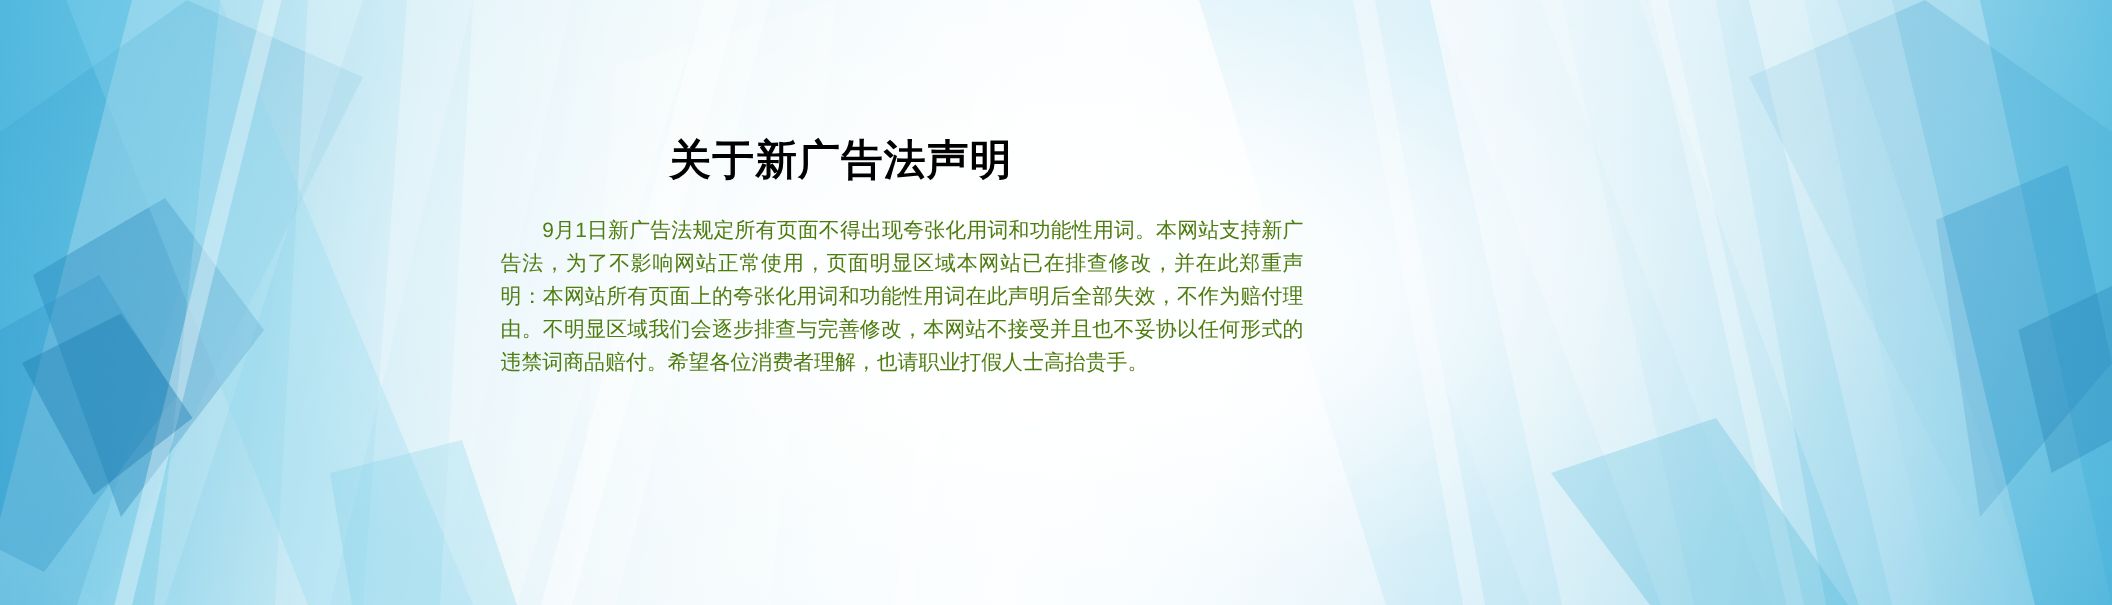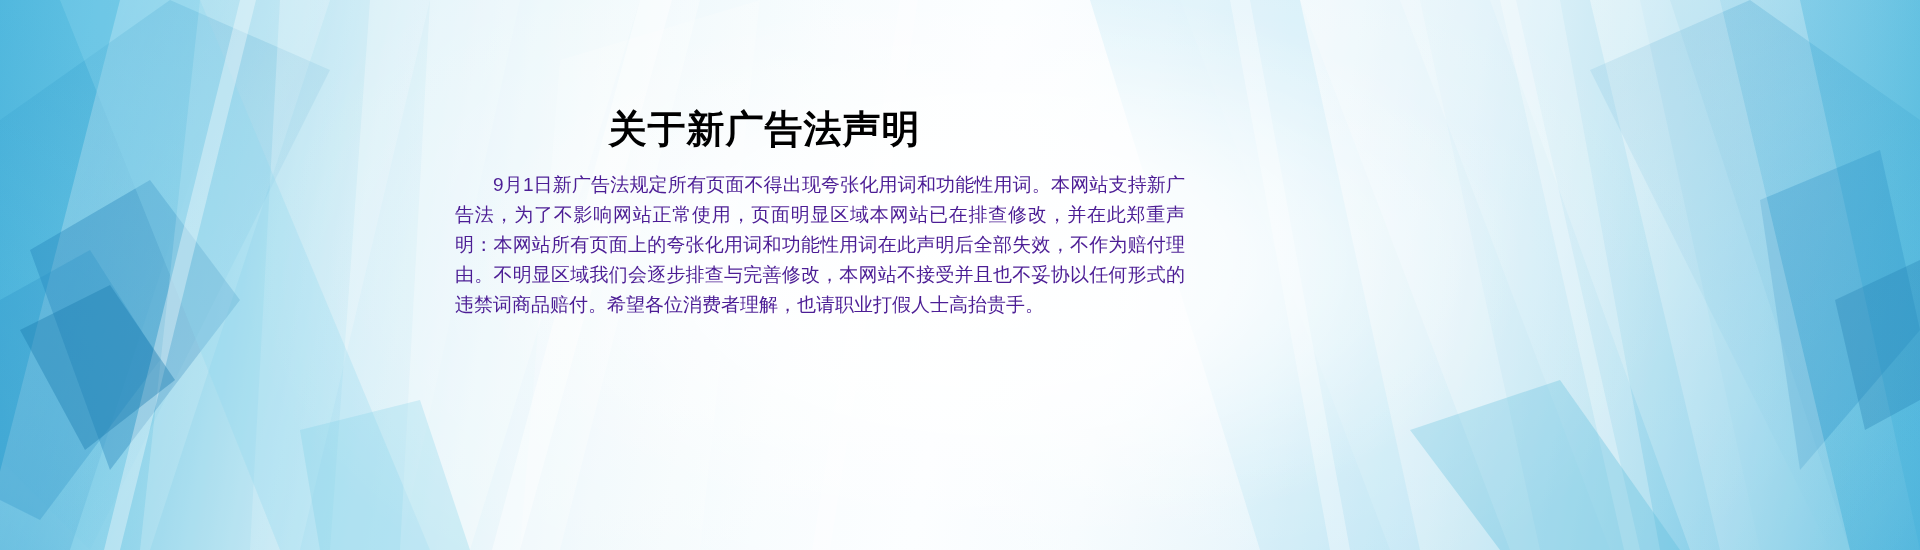--- a/index.html
+++ b/index.html
@@ -50,36 +50,36 @@
     pointer-events: none;
   }
 
   
   #content {
     position: absolute;
     inset: 0;
   }
   #page-title {
     position: absolute;
-    top: 82px;
+    top: 99px;
     left: 0;
     width: 1529px;
     text-align: center;
     font-size: 38px;
     font-weight: bold;
     color: #000000;
     letter-spacing: 1px;
     line-height: 44px;
   }
   #body-copy {
     position: absolute;
-    top: 170px;
+    top: 195px;
     left: 455px;
     width: 730px;
-    color: #4c1d95;
+    color: #4d7c0f;
     font-size: 19px;
     line-height: 30px;
     text-align: justify;
   }
   #body-copy p {
     margin: 0;
   }
   #body-copy p.indented {
     text-indent: 2em;
   }

